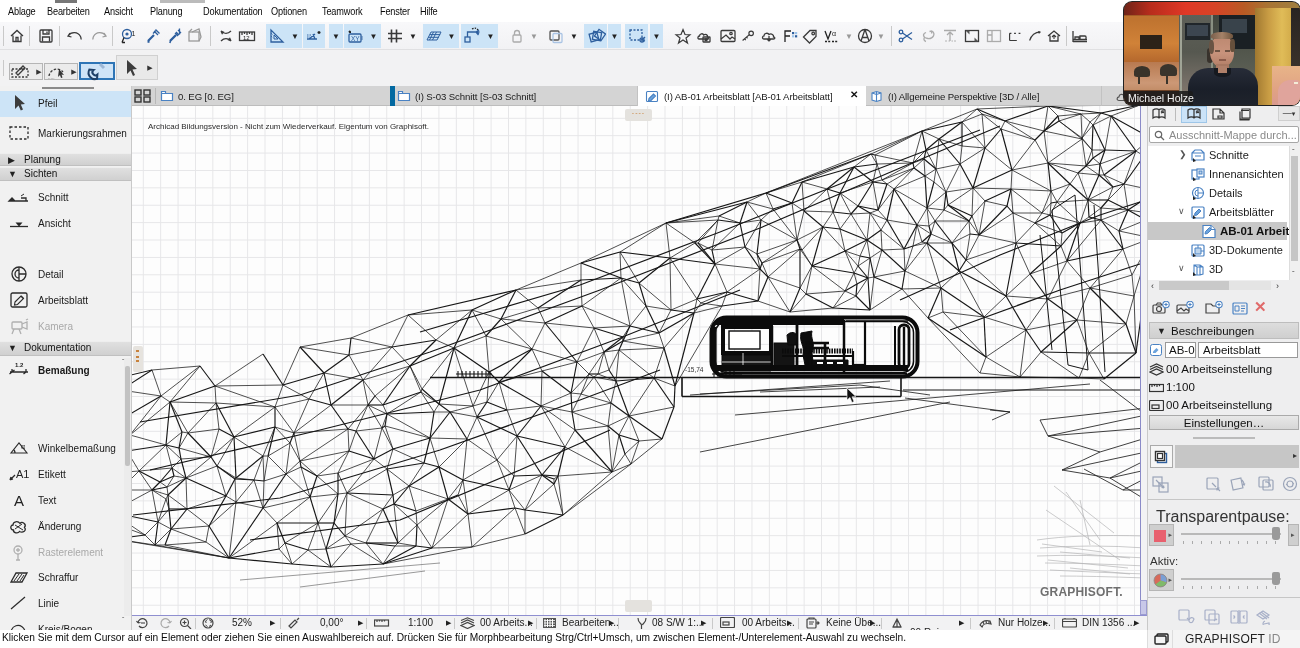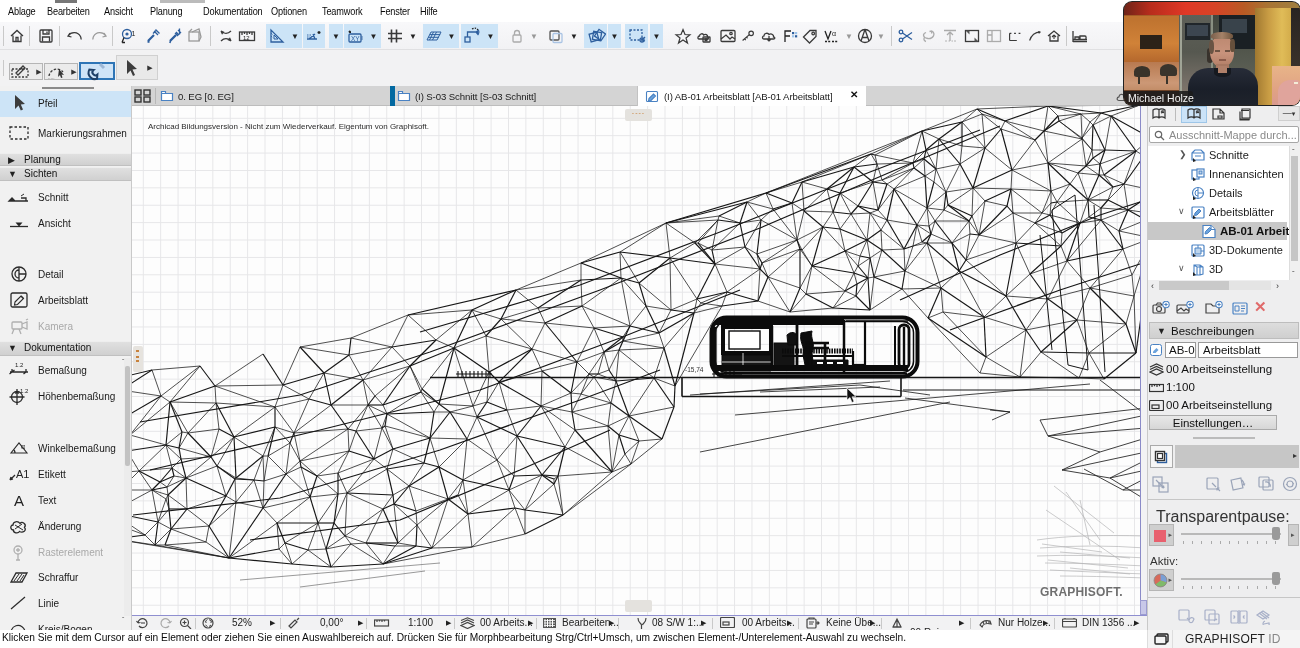--- a/index.html
+++ b/index.html
@@ -423,38 +423,28 @@
             <path d="M15 8 l5-2 v7 l-5-2 M7 13 l-2 5 M12 13 l2 5 M19 4 l2-1"></path>
           </g>
         </svg>
       </span>
       <span class="lbl">Kamera</span>
     </div>
     <div class="thdr" style="top:255px;height:15px">
       <span class="tri">▼</span>
       <span class="lbl">Dokumentation</span>
     </div>
-    <div class="trow" style="top:272px;">
+    <div class="trow" style="top:272px;font-weight:bold;">
       <span class="ic">
         <svg width="24" height="20" viewBox="0 0 24 20" fill="none" stroke="#2b2b2b" stroke-width="1.3">
           <path d="M3 12 H21 M5 12 V9 M19 12 V9 M5 12 l-2.5 2 M5 12 l2.5-2 M19 12 l-2.5 2"></path>
           <text x="8" y="7" font-size="6" stroke="none" fill="#222">1.2</text>
         </svg>
       </span>
       <span class="lbl">Bemaßung</span>
-    </div>
-    <div class="trow" style="top:298px;">
-      <span class="ic">
-        <svg width="24" height="20" viewBox="0 0 24 20" fill="none" stroke="#2b2b2b" stroke-width="1.3">
-          <circle cx="10" cy="11" r="5.5"></circle>
-          <path d="M10 3 V19 M2.5 11 H17.5 M10 5.5 l-1.8 2 M10 5.5 l1.8 2"></path>
-          <text x="13" y="7" font-size="6" stroke="none" fill="#222">1.2</text>
-        </svg>
-      </span>
-      <span class="lbl">Höhenbemaßung</span>
     </div>
     <div class="trow" style="top:350px;">
       <span class="ic">
         <svg width="24" height="20" viewBox="0 0 24 20" fill="none" stroke="#2b2b2b" stroke-width="1.3">
           <path d="M4 15 L20 15 L12 5 Z" stroke-width="1.1"></path>
           <path d="M8 15 A5 5 0 0 0 7 12"></path>
           <text x="14" y="11" font-size="7" stroke="none" fill="#222">α</text>
         </svg>
       </span>
       <span class="lbl">Winkelbemaßung</span>
@@ -554,20 +544,29 @@
     </div>
     <div class="tab" style="left:506px;width:228px;background:#fff">
       <span style="margin-left:7px">
         <svg width="14" height="13" viewBox="0 0 14 13" fill="#fff" stroke="#4a82c3" stroke-width="1.1">
           <rect x="1.5" y="1.5" width="11" height="10" rx="1"></rect>
           <path d="M4 8.5 L8.5 4 L10.5 6 L6 10.5 L3.5 11 Z" fill="#6ba3dd" stroke="#4a82c3"></path>
         </svg>
       </span>
       <span style="margin-left:5px">(I) AB-01 Arbeitsblatt [AB-01 Arbeitsblatt]</span>
       <span style="position:absolute;left:212px;top:3px;font-size:10px;color:#111;font-weight:bold">✕</span>
+    </div>
+    <div class="tab" style="left:734px;width:236px;border-right:1px solid #c2c2c2">
+      <span style="margin-left:4px">
+        <svg width="13" height="13" viewBox="0 0 13 13" fill="#fff" stroke="#4a82c3" stroke-width="1.1">
+          <path d="M2 3 L6.5 1.5 L11 3 V10 L6.5 11.5 L2 10 Z M6.5 1.5 V11.5"></path>
+          <path d="M2 3 L6.5 4.5 L11 3" fill="none"></path>
+        </svg>
+      </span>
+      <span style="margin-left:5px">(I) Allgemeine Perspektive [3D / Alle]</span>
     </div>
     <div class="tab" style="left:975px;width:40px">
       <span style="margin-left:8px">
         <svg width="16" height="11" viewBox="0 0 16 11" fill="none" stroke="#555" stroke-width="1.2">
           <path d="M4 9.5 C1.5 9.5 1.5 6 4 5.8 C4 3 8 2.5 9 4.8 C11.5 3.5 14 5.5 13.5 7.5 C15.5 7.7 15 9.5 13.5 9.5 Z"></path>
         </svg>
       </span>
     </div>
   </div>
 
@@ -1913,21 +1912,21 @@
       </svg>
     </div>
     <span style="position:absolute;left:18px;top:275px;font-size:11.5px;color:#111">1:100</span>
     <div style="position:absolute;left:1px;top:294px">
       <svg width="15" height="11" viewBox="0 0 15 11" fill="none" stroke="#333" stroke-width="1.2">
         <rect x="0.5" y="0.5" width="14" height="10" rx="1"></rect>
         <rect x="3" y="5" width="7" height="3.5"></rect>
       </svg>
     </div>
     <span style="position:absolute;left:18px;top:293px;font-size:11.5px;color:#111">00 Arbeitseinstellung</span>
-    <div style="position:absolute;left:1px;top:309px;width:128px;height:15px;background:linear-gradient(#e8e8e8,#d6d6d6);border:1px solid #aaa;text-align:center;font-size:11.5px;color:#111;line-height:14px">Einstellungen…</div>
+    <div style="position:absolute;left:1px;top:309px;width:150px;height:15px;background:linear-gradient(#e8e8e8,#d6d6d6);border:1px solid #aaa;text-align:center;font-size:11.5px;color:#111;line-height:14px">Einstellungen…</div>
     <div style="position:absolute;left:45px;top:331px;width:62px;height:2px;border-top:1px solid #bbb;border-bottom:1px solid #bbb"></div>
     <div style="position:absolute;left:2px;top:339px;width:23px;height:23px;background:#f6f6f6;border:1px solid #aaa;display:flex;align-items:center;justify-content:center">
       <svg width="17" height="16" viewBox="0 0 17 16" fill="none">
         <rect x="4.5" y="4.5" width="9" height="9" stroke="#2e5f9e" stroke-width="1.4" fill="#fff"></rect>
         <rect x="2.5" y="2.5" width="9" height="9" stroke="#333" stroke-width="1.4" fill="#fff"></rect>
         <rect x="4.5" y="4.5" width="5" height="5" stroke="#333" stroke-width="1.2" fill="#fff"></rect>
       </svg>
     </div>
     <div style="position:absolute;left:27px;top:339px;width:124px;height:23px;background:#c6c6c6">
       <span style="position:absolute;right:2px;top:6px;font-size:8px;color:#333">▸</span>

